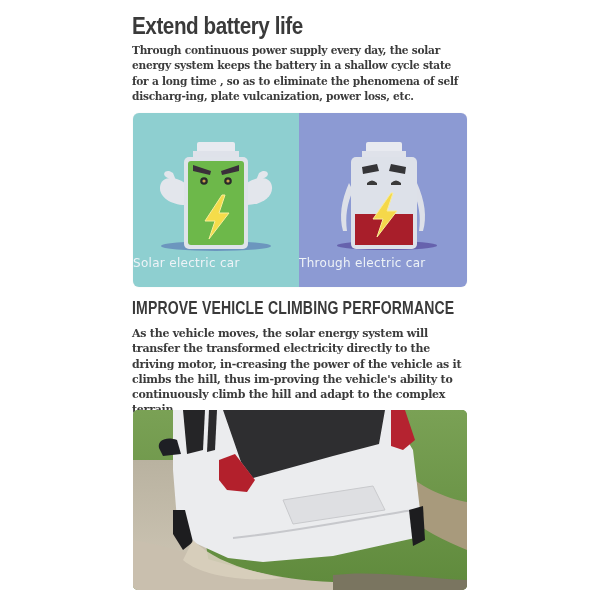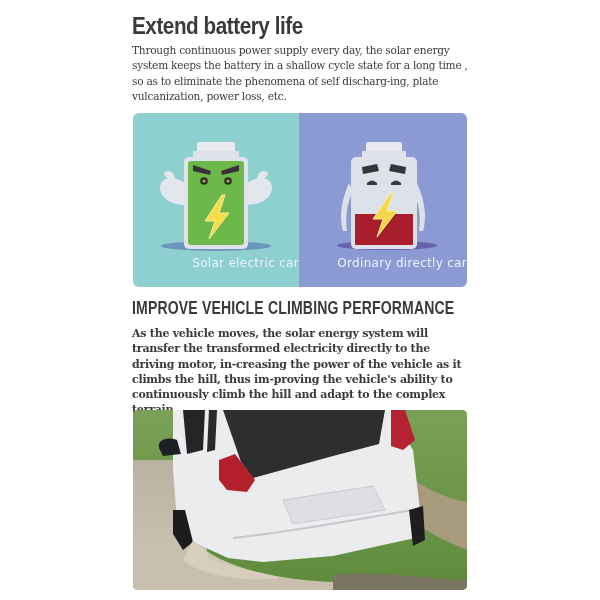--- a/index.html
+++ b/index.html
@@ -8,34 +8,34 @@
       font-family: "DejaVu Serif", serif;
     }
     .h1 {
       position: absolute; left: 132px; top: 12px;
       font-family: "Liberation Sans", sans-serif; font-weight: 700;
       font-size: 24px; color: #3a3a3a; letter-spacing: -0.5px;
       transform: scaleX(0.86); transform-origin: left top; white-space: nowrap;
     }
     .p1 {
       position: absolute; left: 132px; top: 43px; width: 336px;
-      font-family: "DejaVu Serif", serif; font-weight: 400;
+      font-family: "DejaVu Serif", serif; font-weight: 700;
       font-size: 10.6px; line-height: 15.3px; color: #3b3b3b;
       letter-spacing: -0.25px;
     }
     .panel {
       position: absolute; left: 133px; top: 113px; width: 334px; height: 174px;
       border-radius: 6px; overflow: hidden; display: flex;
       box-shadow: 0 0 1px rgba(0,0,0,0.15);
     }
     .half { position: relative; height: 100%; }
     .half.left { width: 166px; background: #8ecfd0; }
     .half.right { width: 168px; background: #8c9ad3; }
     .caption {
-      position: absolute; left: 0; right: 0; top: 143px; text-align: right;
+      position: absolute; left: 0; right: 0; top: 143px; text-align: left;
       font-family: "DejaVu Sans", sans-serif; font-size: 12px; color: #eef3f7; letter-spacing: 0.3px;
     }
     .shadow { position: absolute; border-radius: 50%; }
     .batt-svg { position: absolute; }
 
     .h2 {
       position: absolute; left: 132px; top: 298px;
       font-family: "Liberation Sans", sans-serif; font-weight: 700;
       font-size: 18px; color: #3a3a3a; letter-spacing: 0.2px;
       transform: scaleX(0.78); transform-origin: left top; white-space: nowrap;
@@ -100,21 +100,21 @@
       <rect x="56" y="101" width="58" height="31" fill="#a81e2a"></rect>
 
       <path d="M63 54 L78 51 L80 58 L64 61 Z" fill="#353538"></path>
       <path d="M107 54 L92 51 L90 58 L106 61 Z" fill="#353538"></path>
 
       <path d="M68 70 Q73 65 78 70 L78 72 L68 72 Z" fill="#3a3a3a"></path>
       <path d="M92 70 Q97 65 102 70 L102 72 L92 72 Z" fill="#3a3a3a"></path>
 
       <path d="M92 80 L74 106 L84 106 L78 124 L98 98 L88 98 L94 80 Z" fill="#f5d84a" stroke="#f8ed9a" stroke-width="1"></path>
     </svg>
-    <div class="caption">Ordinary directly car</div>
+    <div class="caption">Through electric car</div>
   </div>
 </div>
 
 <div class="h2">IMPROVE VEHICLE CLIMBING PERFORMANCE</div>
 <div class="p2">As the vehicle moves, the solar energy system will transfer the transformed electricity directly to the driving motor, in-creasing the power of the vehicle as it climbs the hill, thus im-proving the vehicle's ability to continuously climb the hill and adapt to the complex terrain</div>
 
 <div class="photo">
   <svg width="334" height="180" viewBox="0 0 334 180">
     <defs>
       <linearGradient id="water" x1="0" y1="0" x2="0" y2="1">

